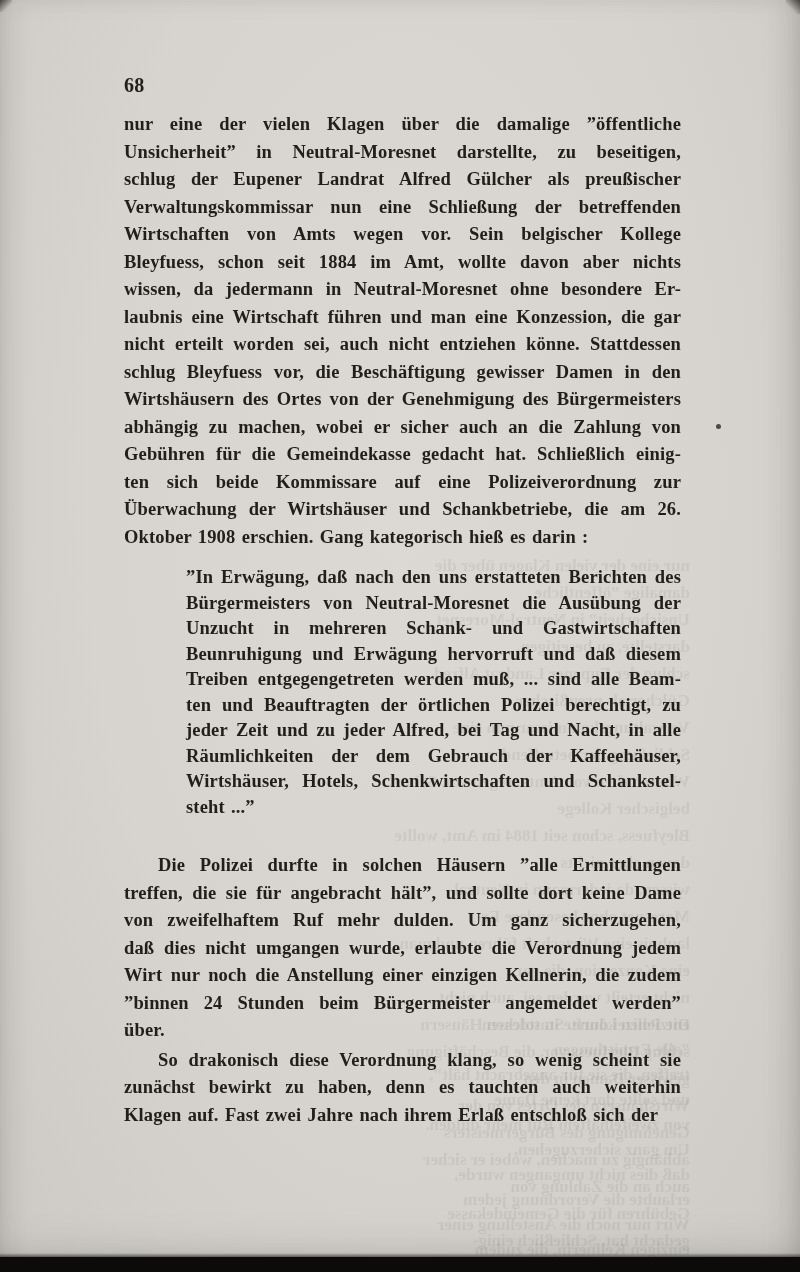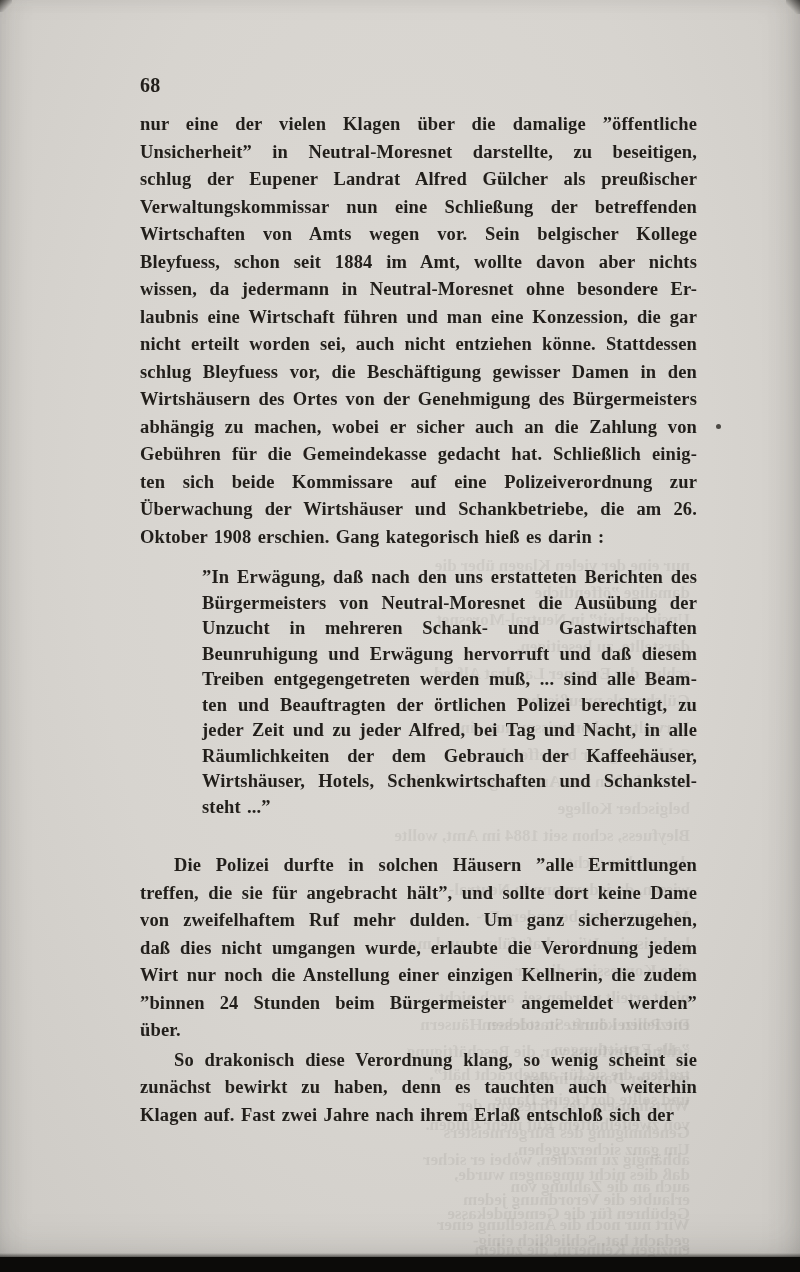--- a/index.html
+++ b/index.html
@@ -13,21 +13,21 @@
     position: relative;
     width: 800px; height: 1272px;
     overflow: hidden;
     background: radial-gradient(ellipse at 50% 38%, #dcd9d4 0%, #d7d4cf 55%, #cdcac5 100%);
     box-shadow: inset 0 -26px 50px -28px rgba(60,58,55,.55),
                 inset -18px 0 45px -30px rgba(60,58,55,.40),
                 inset 14px 0 40px -30px rgba(60,58,55,.30);
     color: #221f1b;
   }
   .content {
-    position: absolute; left: 140px; top: 74px; width: 557px; z-index: 2;
+    position: absolute; left: 124px; top: 74px; width: 557px; z-index: 2;
   }
   .page-number {
     font-size: 20px; font-weight: 700; letter-spacing: .3px;
     margin-bottom: 14px;
   }
   .para {
     font-size: 18.5px; font-weight: 700;
     line-height: 27.5px; letter-spacing: .15px; word-spacing: 1.5px;
   }
   .line { text-align: justify; text-align-last: justify; }

